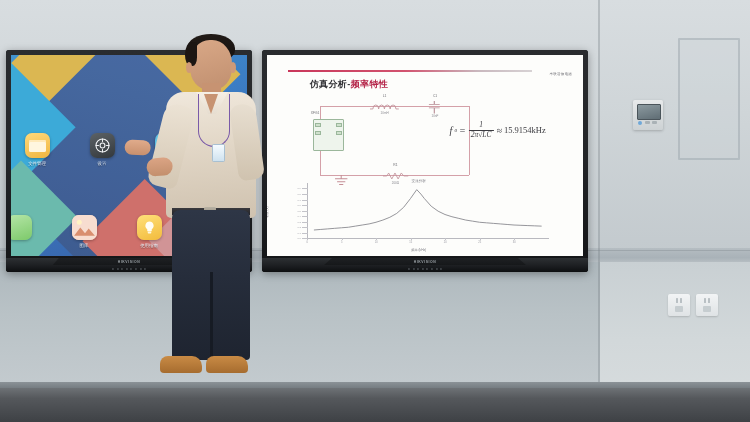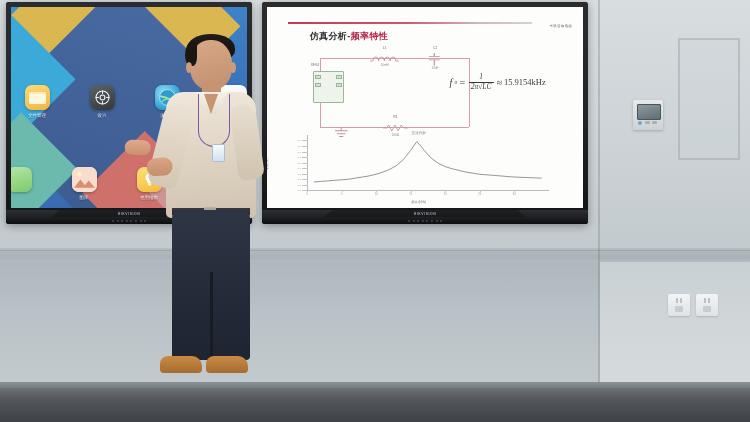--- a/index.html
+++ b/index.html
@@ -18,21 +18,21 @@
   .wall-lower.right{background:linear-gradient(180deg,#c9d0d3 0%,#d2d8da 60%,#d6dbdd 100%);}
   .floor{position:absolute;left:0;top:388px;width:750px;height:34px;
     background:linear-gradient(180deg,#6e7276 0%,#55585c 30%,#3e4145 100%);}
   .skirting{position:absolute;left:0;top:382px;width:750px;height:8px;
     background:linear-gradient(180deg,#8b9297 0%,#6f767b 100%);}
 
   .wall-seam{position:absolute;background:rgba(120,130,136,.35);}
 
   
   .tv{position:absolute;background:#1a1c1e;border-radius:3px;
-    box-shadow:0 2px 8px rgba(0,0,0,.35);}
+    box-shadow:0 2px 8px rgba(0,0,0,.35);margin-top:48px;}
   .tv .bezel{position:absolute;inset:0;border-radius:3px;
     background:linear-gradient(180deg,#2a2c2f 0%,#232528 50%,#131416 100%);}
   .tv .screen{position:absolute;overflow:hidden;}
   .tv .chinbar{position:absolute;left:0;right:0;bottom:0;height:14px;
     background:linear-gradient(180deg,#2d3033 0%,#1b1d20 60%,#0d0e10 100%);
     border-radius:0 0 3px 3px;}
   .brandtxt{position:absolute;left:50%;top:2px;transform:translateX(-50%);
     font-size:3.4px;letter-spacing:.55px;color:#9aa1a6;font-weight:bold;}
   .speakerdots{position:absolute;left:50%;bottom:2px;transform:translateX(-50%);
     display:flex;gap:2.6px;}

